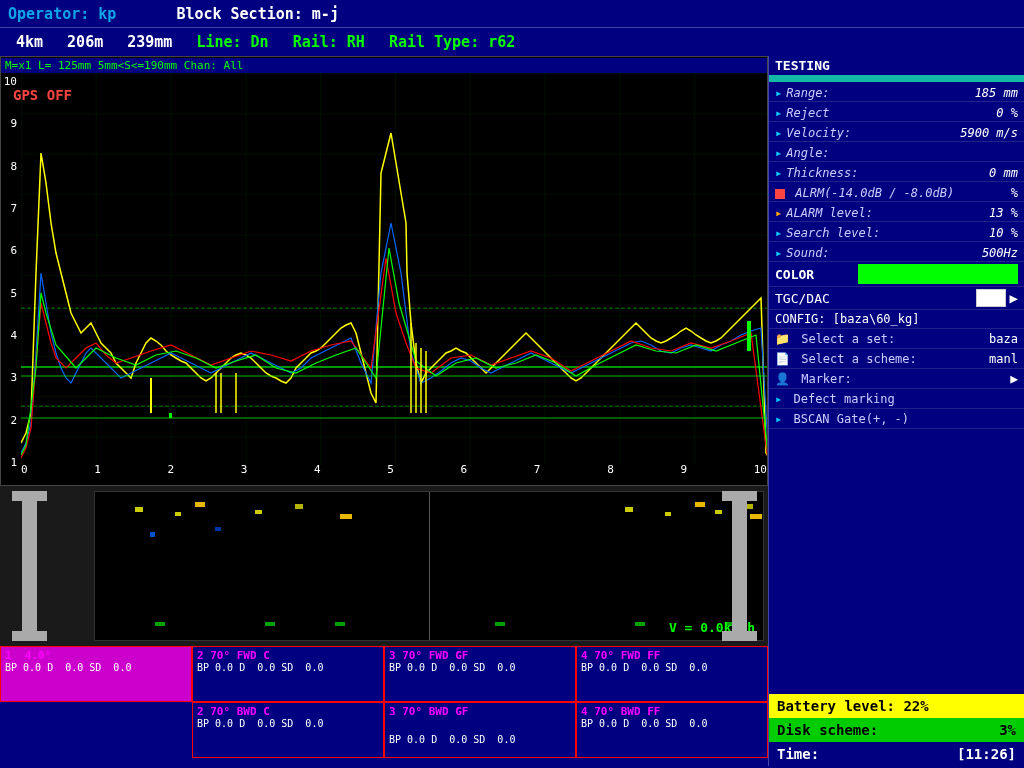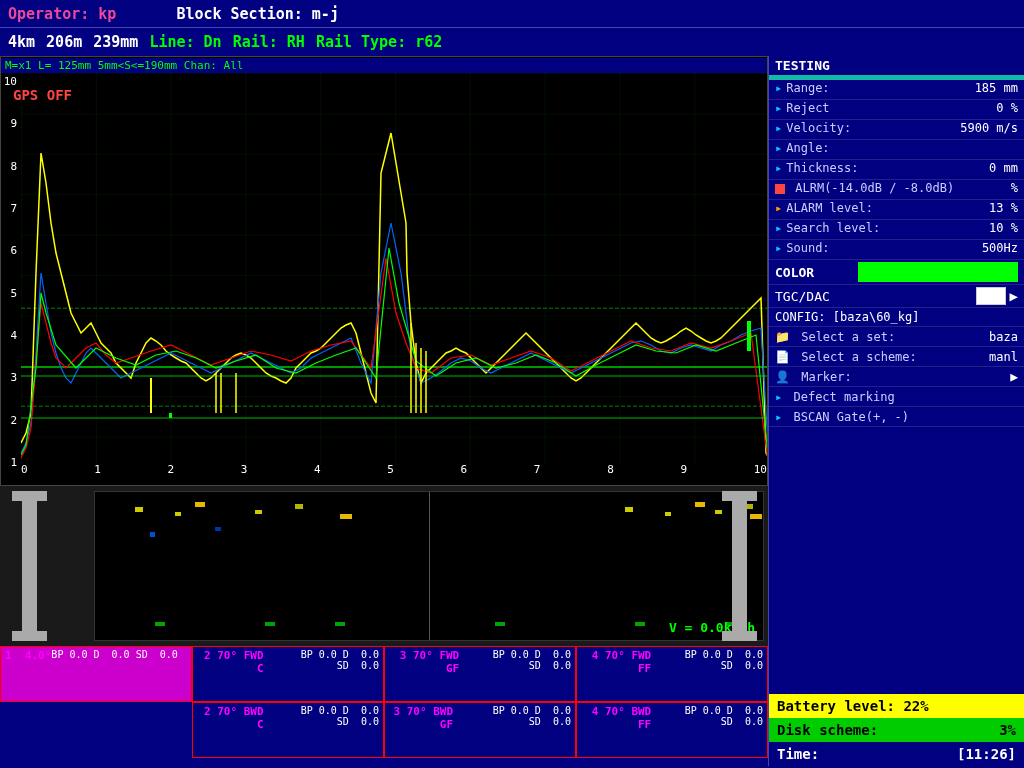--- a/index.html
+++ b/index.html
@@ -16,39 +16,39 @@
     
     #header {
       background: #000080;
       display: flex;
       align-items: center;
       padding: 2px 8px;
       height: 28px;
       border-bottom: 1px solid #4444aa;
     }
     #header-left {
-      color: #ec4899;
+      color: #0ea5e9;
       font-size: 15px;
       font-weight: bold;
       margin-right: 60px;
     }
     #header-center {
       color: white;
       font-size: 15px;
       font-weight: bold;
     }
 
     
     #subheader {
       background: #000080;
       display: flex;
       align-items: center;
-      padding: 2px 8px;
+      padding: 2px 16px;
       height: 28px;
-      gap: 11px;
+      gap: 24px;
     }
     #subheader span {
       color: white;
       font-size: 15px;
       font-weight: bold;
     }
     #subheader .line-info {
       color: #00ff00;
       font-size: 15px;
       font-weight: bold;
@@ -189,23 +189,22 @@
 
     .channel-row {
       display: flex;
       height: 56px;
     }
 
     .channel-cell {
       border: 1px solid #ff0000;
       padding: 2px 4px;
       display: flex;
-      flex-direction: row;
+      flex-direction: column;
       justify-content: flex-start;
-      text-align: right;
     }
 
     .ch-title {
       color: #ff00ff;
       font-size: 11px;
       font-weight: bold;
     }
     .ch-data {
       color: white;
       font-size: 10px;
@@ -223,30 +222,31 @@
       display: flex;
       flex-direction: column;
     }
 
     #testing-header {
       background: #000080;
       color: white;
       font-size: 13px;
       font-weight: bold;
       padding: 2px 6px;
-      border-bottom: 5px solid #14b8a6;
+      border-bottom: 7px solid #14b8a6;
     }
 
     .param-row {
       display: flex;
       justify-content: space-between;
-      align-items: flex-start;
+      align-items: flex-end;
       padding: 1px 6px;
       border-bottom: 1px solid #222288;
       min-height: 20px;
+      font-style: italic;
     }
 
     .param-label {
       color: #ccccff;
       font-size: 12px;
     }
     .param-value {
       color: white;
       font-size: 12px;
     }

